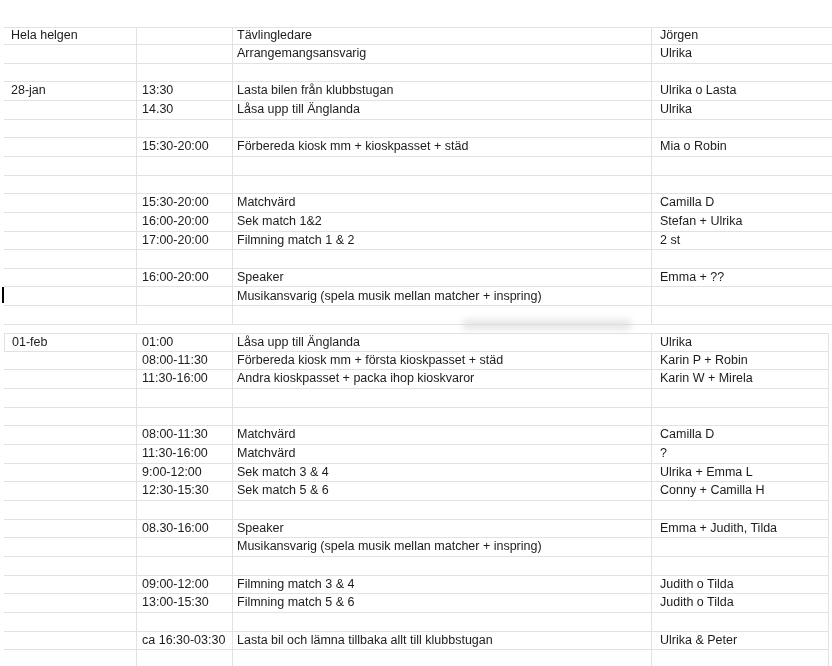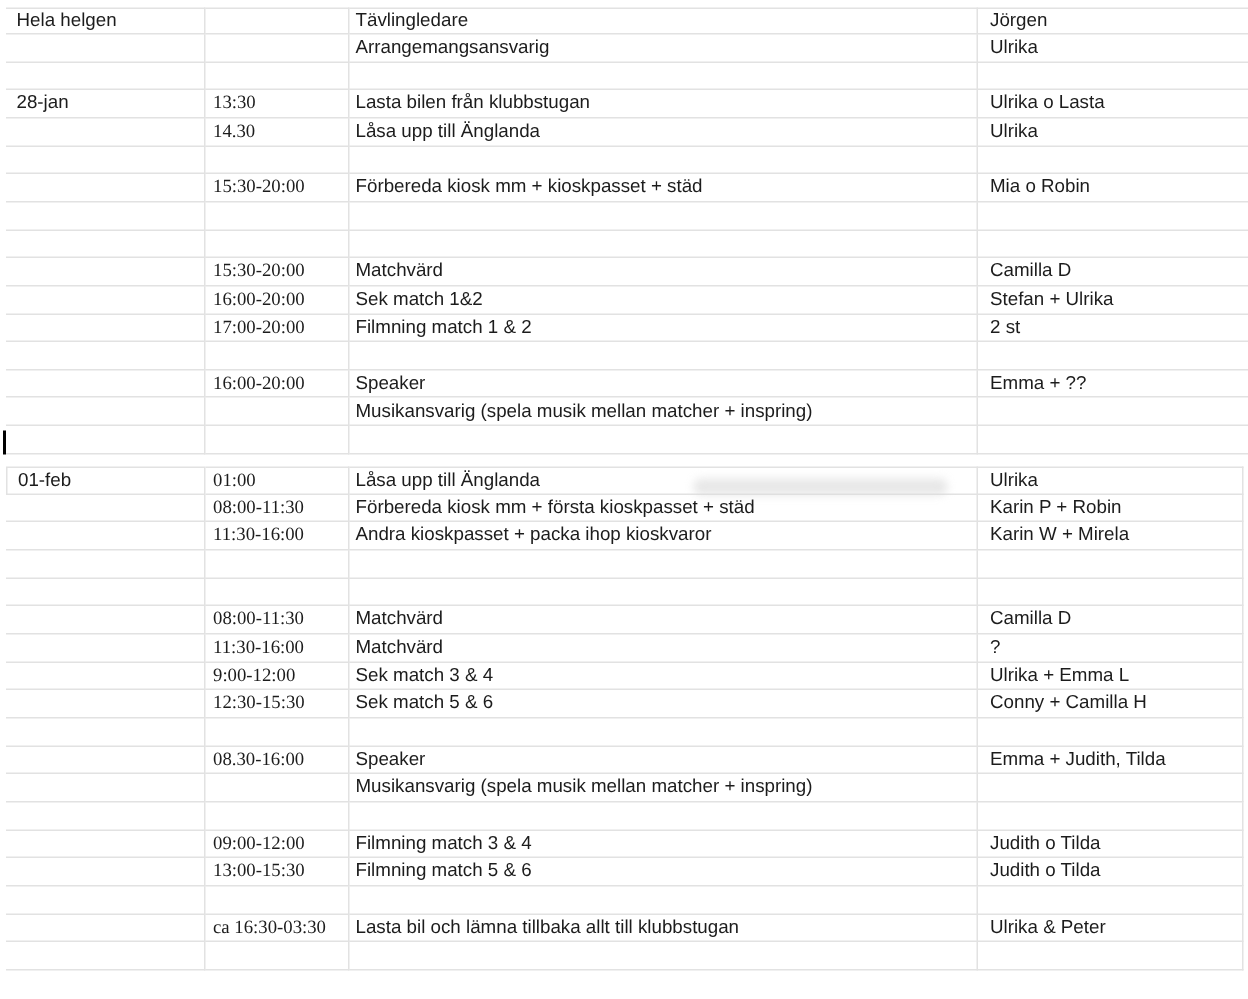--- a/index.html
+++ b/index.html
@@ -9,21 +9,21 @@
     --bg:#ffffff;
   }
   html,body{margin:0;padding:0;}
   body{
     width:832px;height:666px;
     background:var(--bg);
     font-family:"Liberation Sans","DejaVu Sans",sans-serif;
     overflow:hidden;
   }
   .sheet{position:relative;width:832px;height:666px;background:var(--bg);}
-  .section{position:absolute;display:grid;}
+  .section{position:absolute;display:grid;margin-top:22px;}
   #section-0{
     left:4px;top:4.5px;width:828px;
     grid-template-columns:133px 96px 419px 180px;
     grid-auto-rows:18.65px;
   }
   #section-1{
     left:4px;top:311px;width:825px;
     grid-template-columns:133px 96px 419px 177px;
     grid-auto-rows:18.68px;
   }
@@ -34,21 +34,21 @@
     font-size:12.5px;
     line-height:17.5px;
     color:var(--text);
     white-space:nowrap;
     overflow:visible;
     display:flex;
     align-items:center;
   }
   .row-first{border-top:1px solid var(--grid);}
   .col-0{padding-left:7px;}
-  .col-1{padding-left:5px;font-family:Liberation Serif, serif;}
+  .col-1{padding-left:5px;}
   .col-2{padding-left:4px;}
   .col-3{padding-left:8px;}
   #section-0 .col-3{border-right:none;}
   #section-1 .col-0.row-first{border-left:1px solid var(--grid);}
   .caret{
     position:absolute;left:2px;top:287px;width:2px;height:16px;
     background:var(--caret);
   }
   .smudge{
     position:absolute;left:462px;top:319px;width:170px;height:11px;

